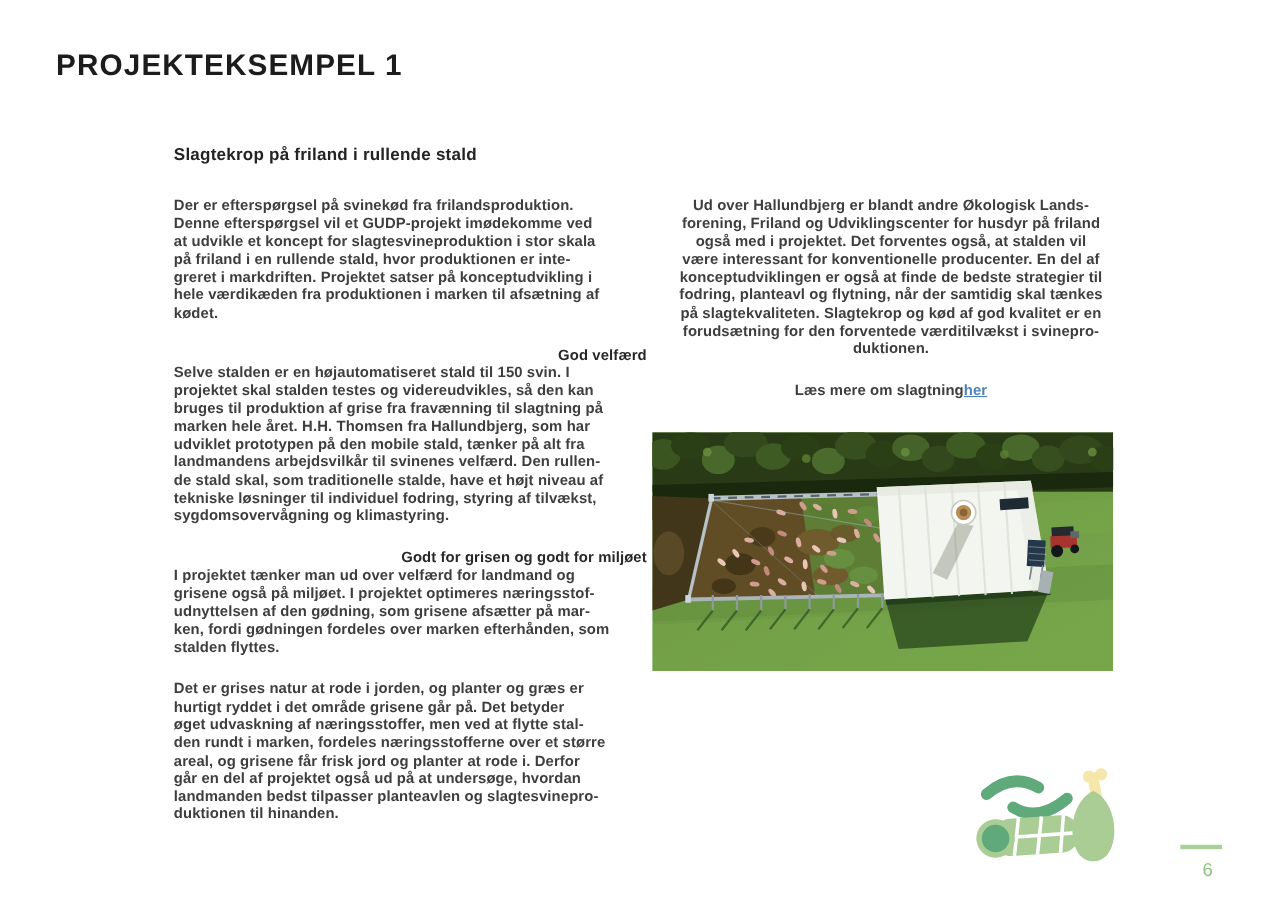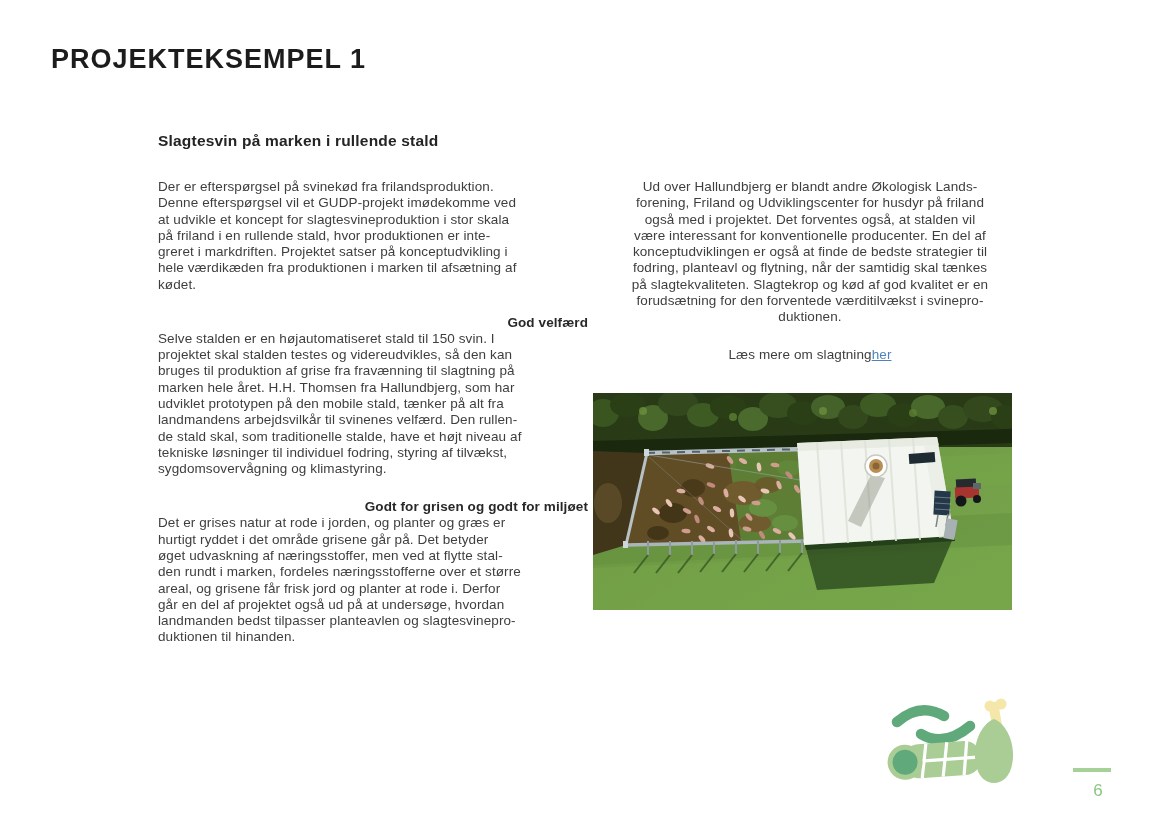--- a/index.html
+++ b/index.html
@@ -6,59 +6,64 @@
   .page{position:relative;width:1111px;height:827px;background:#ffffff;overflow:hidden;
         font-family:"Liberation Sans",sans-serif;}
   .title{position:absolute;left:51px;top:44px;margin:0;font-size:27px;font-weight:800;
          letter-spacing:1px;color:#1c1c1c;}
   .subtitle{position:absolute;left:158px;top:132px;margin:0;font-size:15.5px;font-weight:700;
             color:#242424;letter-spacing:0.2px;}
   .col{position:absolute;top:179px;width:430px;font-size:13.5px;line-height:16.3px;
        color:#3e3e3e;letter-spacing:0.1px;}
   .col-left{left:158px;}
   .col-right{left:595px;text-align:center;}
-  .col p{margin:0 0 21.5px;white-space:pre-line;}
+  .col p{margin:0 0 21.5px;white-space:pre-line;font-weight:bold;}
   .col h3{margin:0;font-size:13.5px;font-weight:700;color:#282828;line-height:16.3px;text-align:right;}
   .readmore{white-space:normal;}
   .readmore a{color:#4d82bb;text-decoration:underline;margin-left:0;cursor:pointer;}
   .photo{position:absolute;left:593px;top:393px;width:419px;height:217px;}
   .photo svg{display:block;}
   .illustration{position:absolute;left:877px;top:696px;width:140px;height:90px;}
   .divider{position:absolute;left:1073px;top:768px;width:96px;height:4px;background:#a6d198;}
   .pagenum{position:absolute;left:1086px;top:781px;width:24px;text-align:center;
            font-size:17px;color:#8cc57e;}
 </style>
 </head>
 <body>
 
 <div class="page">
 
   <h1 class="title">PROJEKTEKSEMPEL 1</h1>
 
-  <h2 class="subtitle">Slagtesvin på marken i rullende stald</h2>
+  <h2 class="subtitle">Slagtekrop på friland i rullende stald</h2>
 
   <div class="col col-left">
     <p>Der er efterspørgsel på svinekød fra frilandsproduktion.
 Denne efterspørgsel vil et GUDP-projekt imødekomme ved
 at udvikle et koncept for slagtesvineproduktion i stor skala
 på friland i en rullende stald, hvor produktionen er inte-
 greret i markdriften. Projektet satser på konceptudvikling i
 hele værdikæden fra produktionen i marken til afsætning af
 kødet.</p>
     <h3>God velfærd</h3>
     <p>Selve stalden er en højautomatiseret stald til 150 svin. I
 projektet skal stalden testes og videreudvikles, så den kan
 bruges til produktion af grise fra fravænning til slagtning på
 marken hele året. H.H. Thomsen fra Hallundbjerg, som har
 udviklet prototypen på den mobile stald, tænker på alt fra
 landmandens arbejdsvilkår til svinenes velfærd. Den rullen-
 de stald skal, som traditionelle stalde, have et højt niveau af
 tekniske løsninger til individuel fodring, styring af tilvækst,
 sygdomsovervågning og klimastyring.</p>
     <h3>Godt for grisen og godt for miljøet</h3>
+    <p>I projektet tænker man ud over velfærd for landmand og
+grisene også på miljøet. I projektet optimeres næringsstof-
+udnyttelsen af den gødning, som grisene afsætter på mar-
+ken, fordi gødningen fordeles over marken efterhånden, som
+stalden flyttes.</p>
     <p>Det er grises natur at rode i jorden, og planter og græs er
 hurtigt ryddet i det område grisene går på. Det betyder
 øget udvaskning af næringsstoffer, men ved at flytte stal-
 den rundt i marken, fordeles næringsstofferne over et større
 areal, og grisene får frisk jord og planter at rode i. Derfor
 går en del af projektet også ud på at undersøge, hvordan
 landmanden bedst tilpasser planteavlen og slagtesvinepro-
 duktionen til hinanden.</p>
   </div>
 

